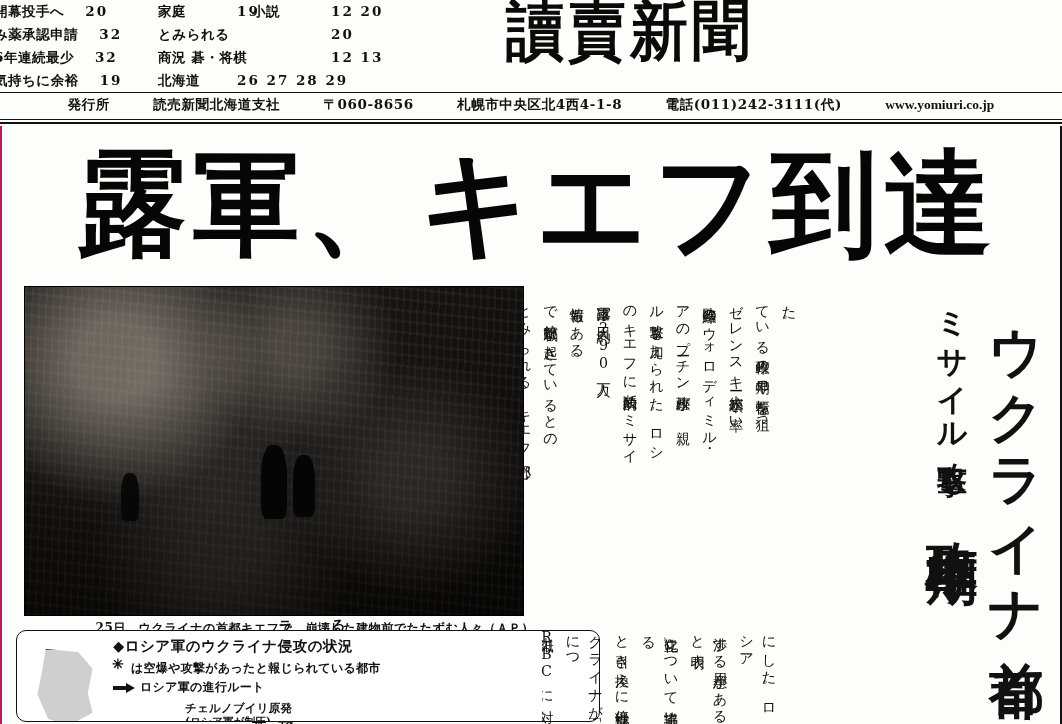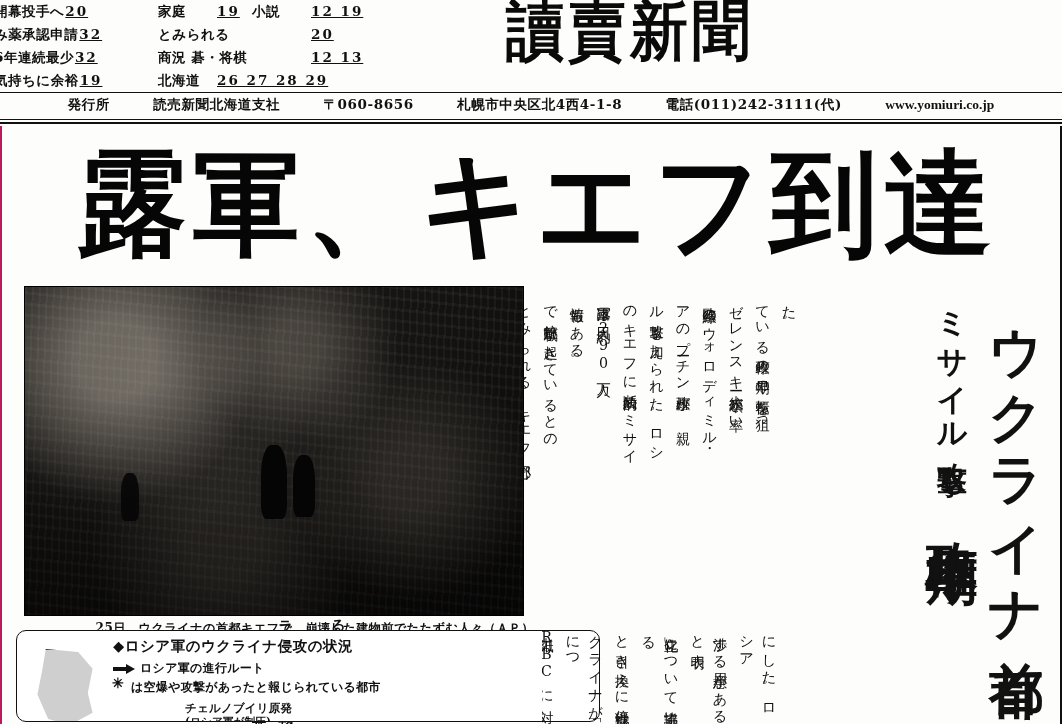--- a/index.html
+++ b/index.html
@@ -33,21 +33,21 @@
     line-height: 23px;
     white-space: nowrap;
     font-weight: 700;
     letter-spacing: 0.5px;
   }
   .idx-a { left: -6px; top: 0px; }
   .idx-b { left: 158px; top: 0px; }
   .idx-c { left: 252px; top: 0px; }
   .idx-row { display: flex; align-items: baseline; }
   .idx-name { min-width: 58px; }
-  .idx-num { margin-left: 1px; letter-spacing: 2px; text-decoration: underline; }
+  .idx-num { margin-left: 21px; letter-spacing: 2px; }
 
   .masthead {
     position: absolute;
     left: 420px; top: -4px;
     width: 420px;
     text-align: center;
     font-family: "DejaVu Serif", "Liberation Serif", serif;
     font-size: 58px;
     font-weight: 900;
     letter-spacing: 4px;
@@ -352,21 +352,21 @@
       </div>
       <div class="idx-row">
         <span class="idx-name">北海道</span>
         <span class="idx-num">26 27 28 29</span>
       </div>
     </div>
 
     <div class="index-col idx-c">
       <div class="idx-row">
         <span class="idx-name">小説</span>
-        <span class="idx-num">12 19</span>
+        <span class="idx-num">12 20</span>
       </div>
       <div class="idx-row">
         <span class="idx-name"></span>
         <span class="idx-num">20</span>
       </div>
       <div class="idx-row">
         <span class="idx-name"></span>
         <span class="idx-num">12 13</span>
       </div>
       <div class="idx-row">
@@ -435,26 +435,26 @@
         <div class="photo-figure f3"></div>
       </div>
       <div class="photo-caption">25日、ウクライナの首都キエフで、崩壊した建物前でたたずむ人々（ＡＰ）</div>
     </div>
 
     <div class="mapbox">
       <div class="map-shape"></div>
       <div class="mapbox-title">◆ロシア軍のウクライナ侵攻の状況</div>
       <div class="legend">
         <div class="legend-row">
+          <span class="sym-star"></span>
+          <span>は空爆や攻撃があったと報じられている都市</span>
+        </div>
+        <div class="legend-row">
           <span class="sym-arrow"></span>
           <span>ロシア軍の進行ルート</span>
-        </div>
-        <div class="legend-row">
-          <span class="sym-star"></span>
-          <span>は空爆や攻撃があったと報じられている都市</span>
         </div>
       </div>
       <div class="map-label ml-1">チェルノブイリ原発</div>
       <div class="map-label ml-2">(ロシア軍が制圧)</div>
     </div>
 
     <div class="bcols">
 
       <div class="bcol">力紙RBCに対し、ウ</div>
       <div class="bcol">クライナが「中立化」につ</div>

